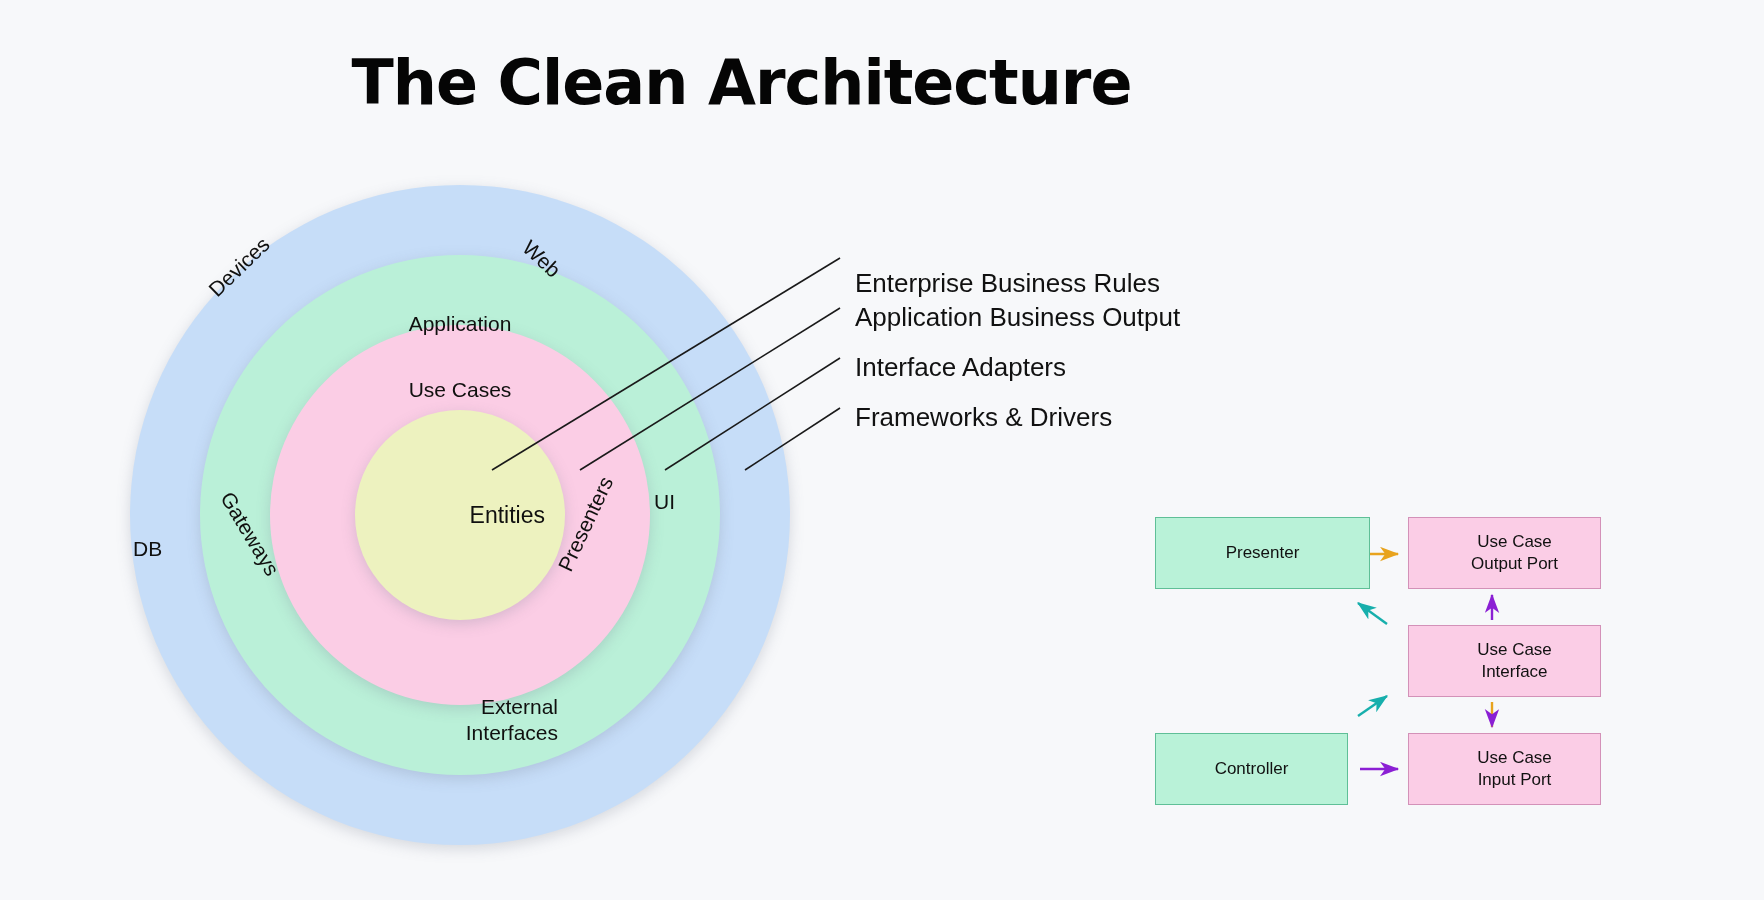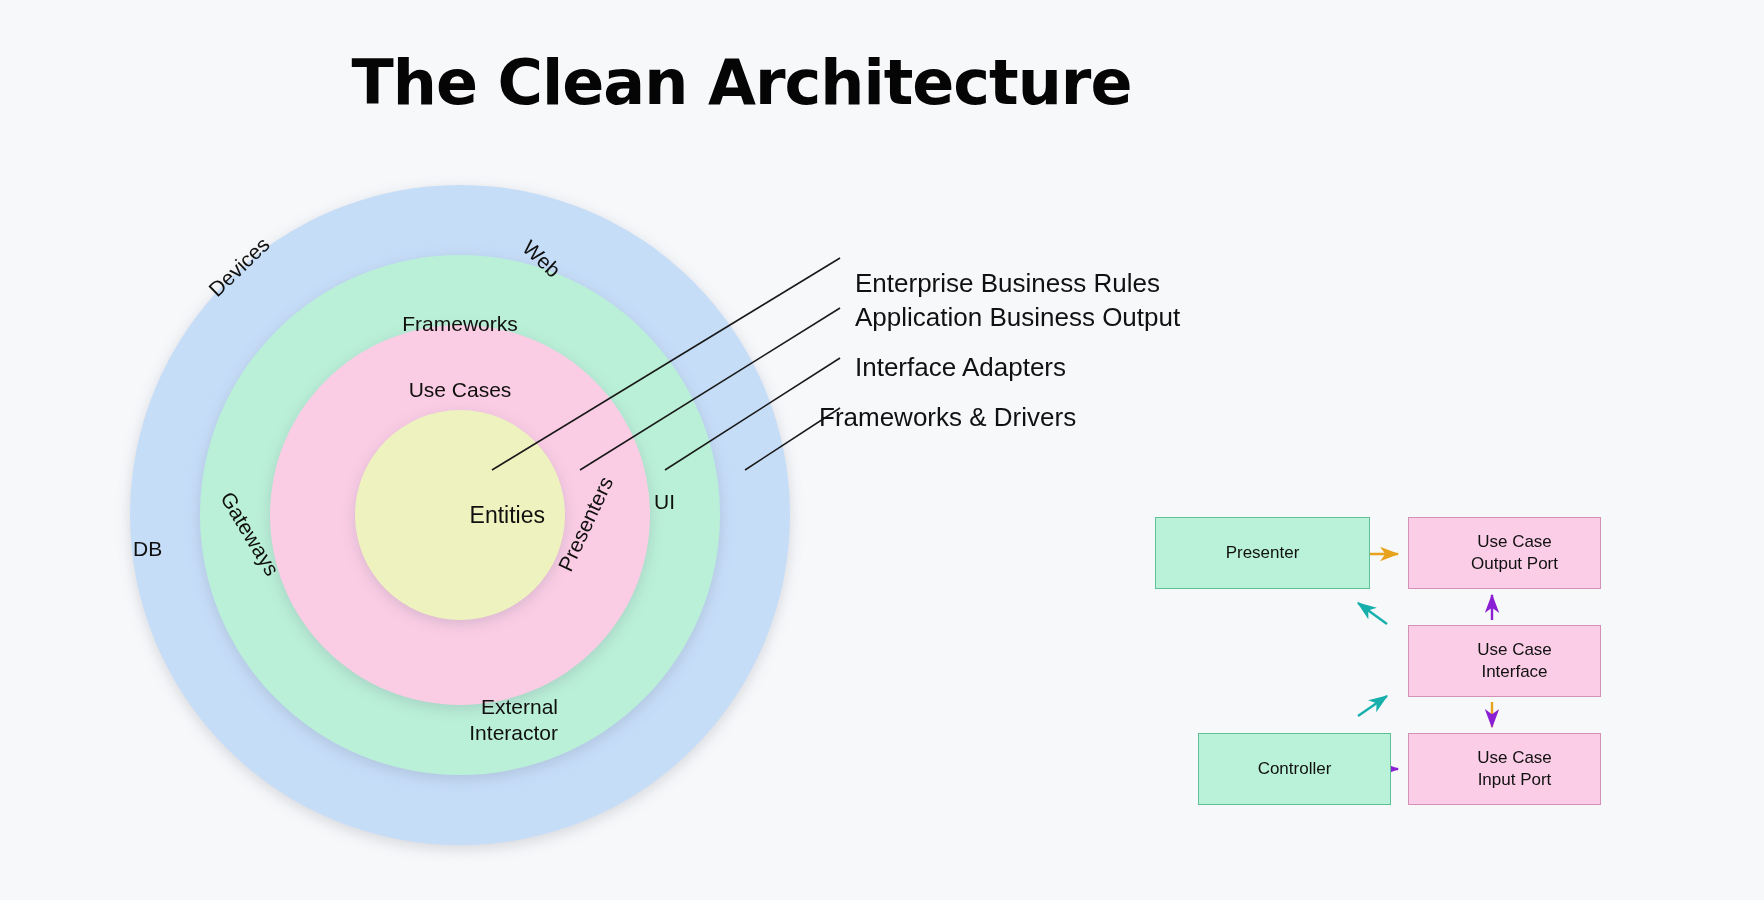--- a/index.html
+++ b/index.html
@@ -89,21 +89,21 @@
 
   .layer-label {
     position: absolute;
     font-size: 26px;
     color: #111111;
     white-space: nowrap;
   }
   #layer-0 { left: 855px; top: 268px; }
   #layer-1 { left: 855px; top: 302px; }
   #layer-2 { left: 855px; top: 352px; }
-  #layer-3 { left: 819px; top: 402px; }
+  #layer-3 { left: 855px; top: 402px; }
 
   
   #flow {
     position: absolute;
     left: 1155px;
     top: 510px;
     width: 450px;
     height: 300px;
   }
   .fbox {
@@ -120,21 +120,21 @@
   .fbox.green {
     background: #b9f2d8;
     border: 1px solid #5fbf97;
   }
   .fbox.pink {
     background: #fbcde6;
     border: 1px solid #d391b8;
     padding-left: 20px;
   }
   #box-presenter        { left: 0px;   top: 7px;   width: 215px; height: 72px; }
-  #box-controller       { left: 0px;   top: 223px; width: 193px; height: 72px; margin-left: 43px; }
+  #box-controller       { left: 0px;   top: 223px; width: 193px; height: 72px; }
   #box-output-port      { left: 253px; top: 7px;   width: 193px; height: 72px; }
   #box-interactor       { left: 253px; top: 115px; width: 193px; height: 72px; }
   #box-input-port       { left: 253px; top: 223px; width: 193px; height: 72px; }
 
   #flow-svg {
     position: absolute;
     left: 0; top: 0;
     width: 450px; height: 300px;
     pointer-events: none;
   }
@@ -146,31 +146,31 @@
 
 <div id="circles-wrap">
 
   <div class="ring" id="ring-frameworks"></div>
   <div class="ring" id="ring-adapters"></div>
   <div class="ring" id="ring-appbusiness"></div>
   <div class="ring" id="ring-entities"></div>
 
   <div class="ring-label" id="label-entities">Entities</div>
   <div class="ring-label" id="label-usecases">Use Cases</div>
-  <div class="ring-label" id="label-controllers">Frameworks</div>
+  <div class="ring-label" id="label-controllers">Application</div>
   <div class="ring-label" id="label-devices">Devices</div>
   <div class="ring-label" id="label-web">Web</div>
   <div class="ring-label" id="label-db">DB</div>
   <div class="ring-label" id="label-ui">UI</div>
   <div class="ring-label" id="label-gateways">Gateways</div>
   <div class="ring-label" id="label-presenters">Presenters</div>
 
   <div class="ring-label two-line" id="label-external">
     <div>External</div>
-    <div>Interactor</div>
+    <div>Interfaces</div>
   </div>
 </div>
 
 <svg id="leader-svg" viewBox="0 0 1764 900">
   <g stroke="#1a1a1a" stroke-width="1.6" fill="none">
     <line x1="492" y1="470" x2="840" y2="258"></line>
     <line x1="580" y1="470" x2="840" y2="308"></line>
     <line x1="665" y1="470" x2="840" y2="358"></line>
     <line x1="745" y1="470" x2="840" y2="408"></line>
   </g>

